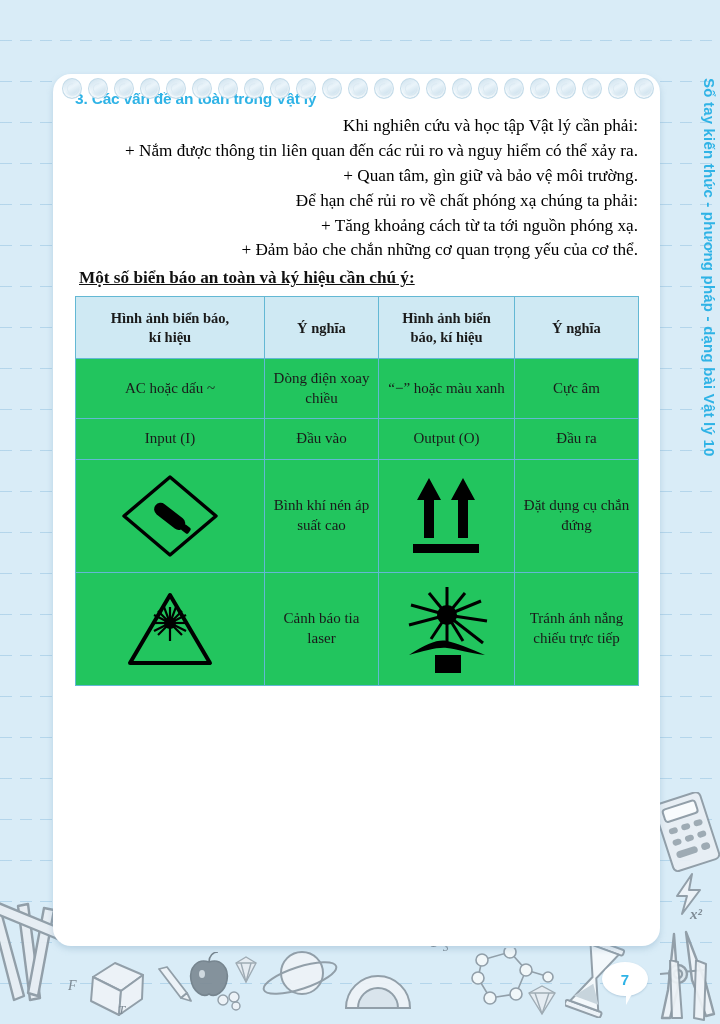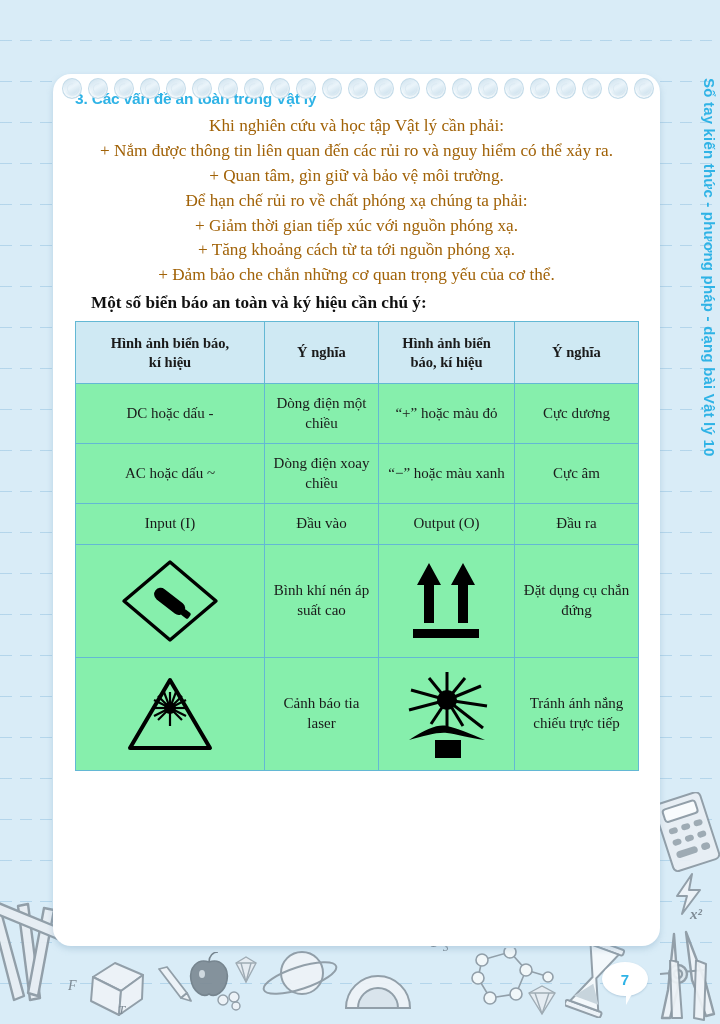--- a/index.html
+++ b/index.html
@@ -105,36 +105,37 @@
     font-family: "Liberation Sans", sans-serif;
     font-size: 15.5px;
     font-weight: bold;
     color: #2fb3e6;
     letter-spacing: -0.2px;
   }
   p.para {
     margin: 0 0 2px 0;
     font-size: 17.2px;
     line-height: 1.33;
-    color: #a16207;
-    text-align: center;
+    color: #000000;
+    text-align: right;
   }
   p.bold-lead {
-    margin: 6px 0 8px 16px;
+    margin: 6px 0 8px 4px;
     font-size: 17.2px;
     font-weight: bold;
     color: #111;
+    text-decoration: underline;
   }
 
   
   table#signs-table {
     border-collapse: collapse;
     width: 563px;
     table-layout: fixed;
-    background: #86efac;
+    background: #22c55e;
   }
   table#signs-table td, table#signs-table th {
     border: 1px solid #63b8d4;
     text-align: center;
     vertical-align: middle;
     color: #1a1a1a;
   }
   table#signs-table thead th {
     background: #cfe9f3;
     font-size: 14.5px;
@@ -378,21 +379,20 @@
 </div>
 
 <div id="content">
 
   <h1 id="section-heading">3. Các vấn đề an toàn trong Vật lý</h1>
 
   <p class="para">Khi nghiên cứu và học tập Vật lý cần phải:</p>
   <p class="para">+ Nắm được thông tin liên quan đến các rủi ro và nguy hiểm có thể xảy ra.</p>
   <p class="para">+ Quan tâm, gìn giữ và bảo vệ môi trường.</p>
   <p class="para">Để hạn chế rủi ro về chất phóng xạ chúng ta phải:</p>
-  <p class="para">+ Giảm thời gian tiếp xúc với nguồn phóng xạ.</p>
   <p class="para">+ Tăng khoảng cách từ ta tới nguồn phóng xạ.</p>
   <p class="para">+ Đảm bảo che chắn những cơ quan trọng yếu của cơ thể.</p>
 
   <p class="bold-lead">Một số biển báo an toàn và ký hiệu cần chú ý:</p>
 
   <table id="signs-table">
     <colgroup>
       <col style="width:189px">
         <col style="width:114px">
         <col style="width:136px">
@@ -407,26 +407,20 @@
         <th>Ý nghĩa</th>
         <th>
           <span>Hình ảnh biển</span><br>
           <span>báo, kí hiệu</span>
         </th>
         <th>Ý nghĩa</th>
       </tr>
     </thead>
     <tbody>
 
-      <tr class="text-row">
-        <td>DC hoặc dấu -</td>
-        <td>Dòng điện một chiều</td>
-        <td>“+” hoặc màu đỏ</td>
-        <td>Cực dương</td>
-      </tr>
 
       <tr class="text-row">
         <td>AC hoặc dấu ~</td>
         <td>Dòng điện xoay chiều</td>
         <td>“−” hoặc màu xanh</td>
         <td>Cực âm</td>
       </tr>
 
       <tr class="short-row">
         <td>Input (I)</td>

